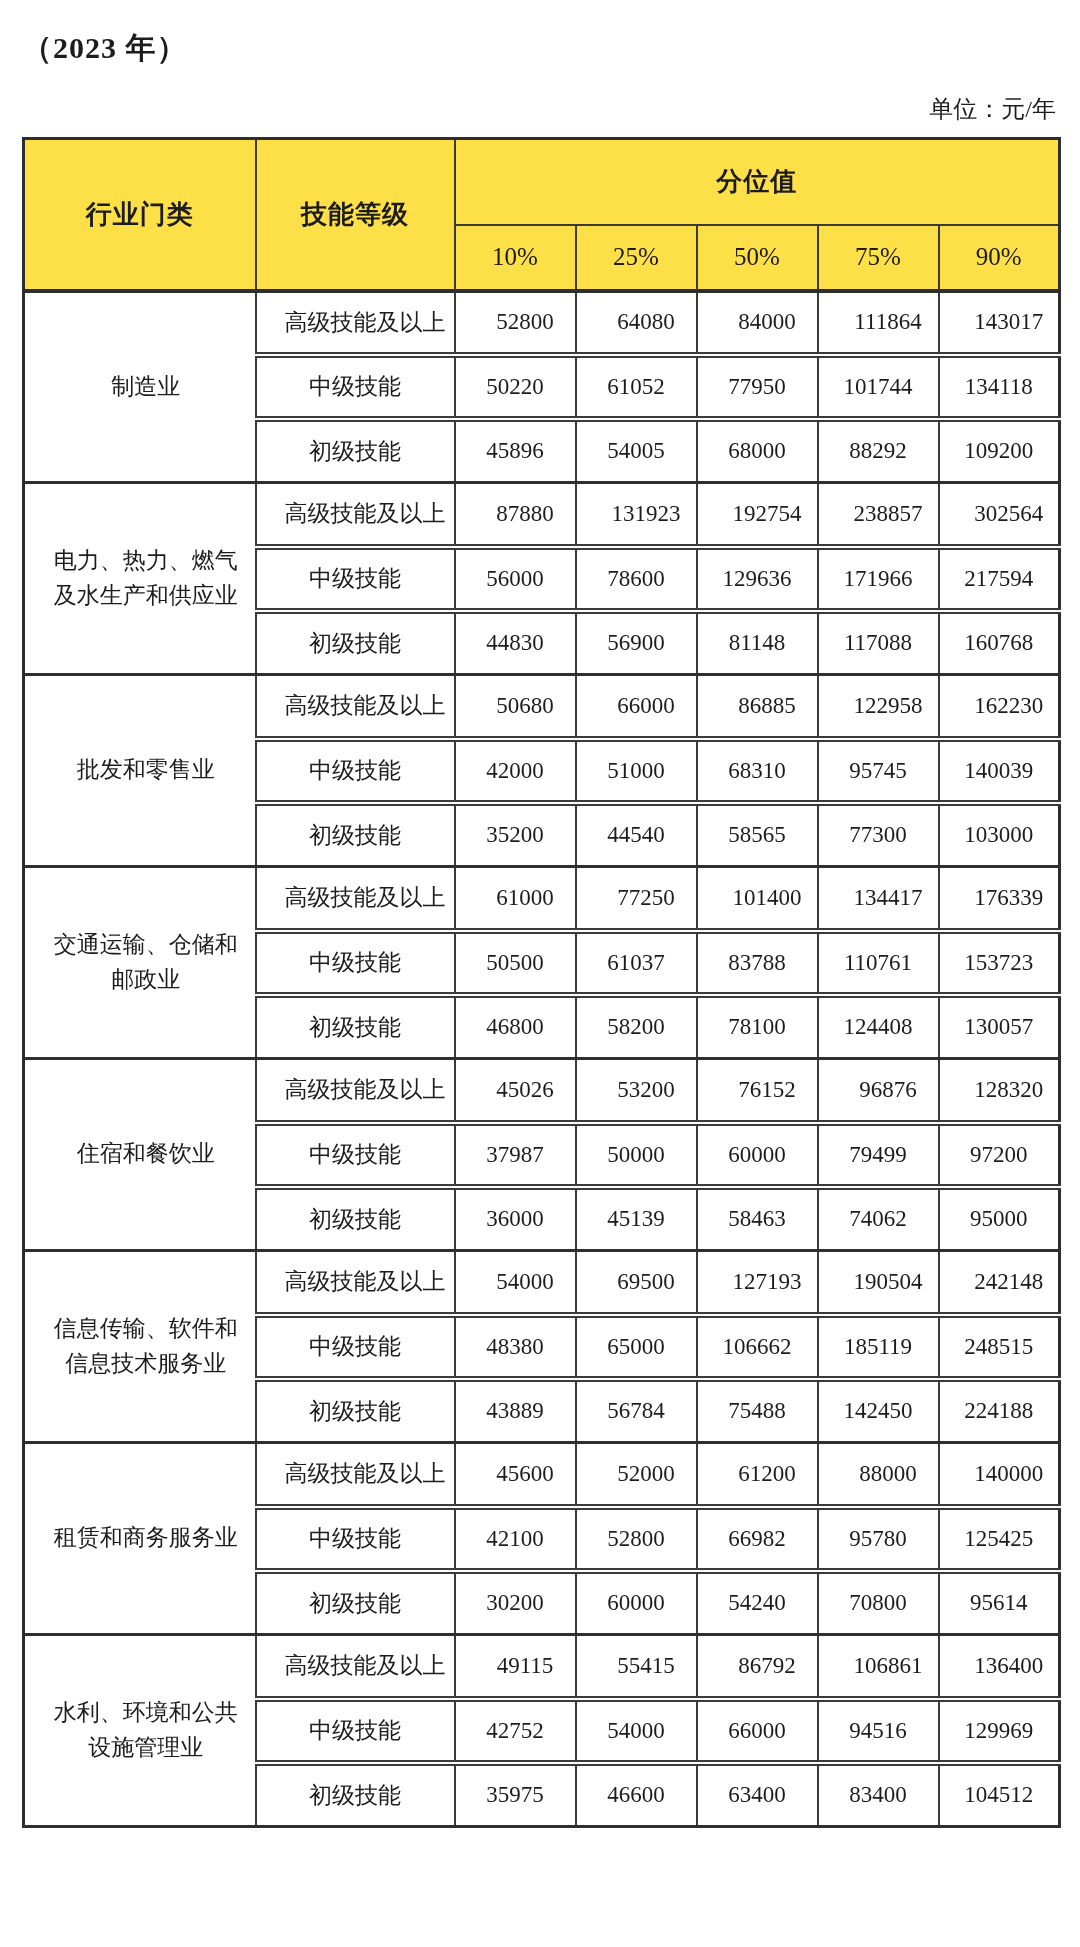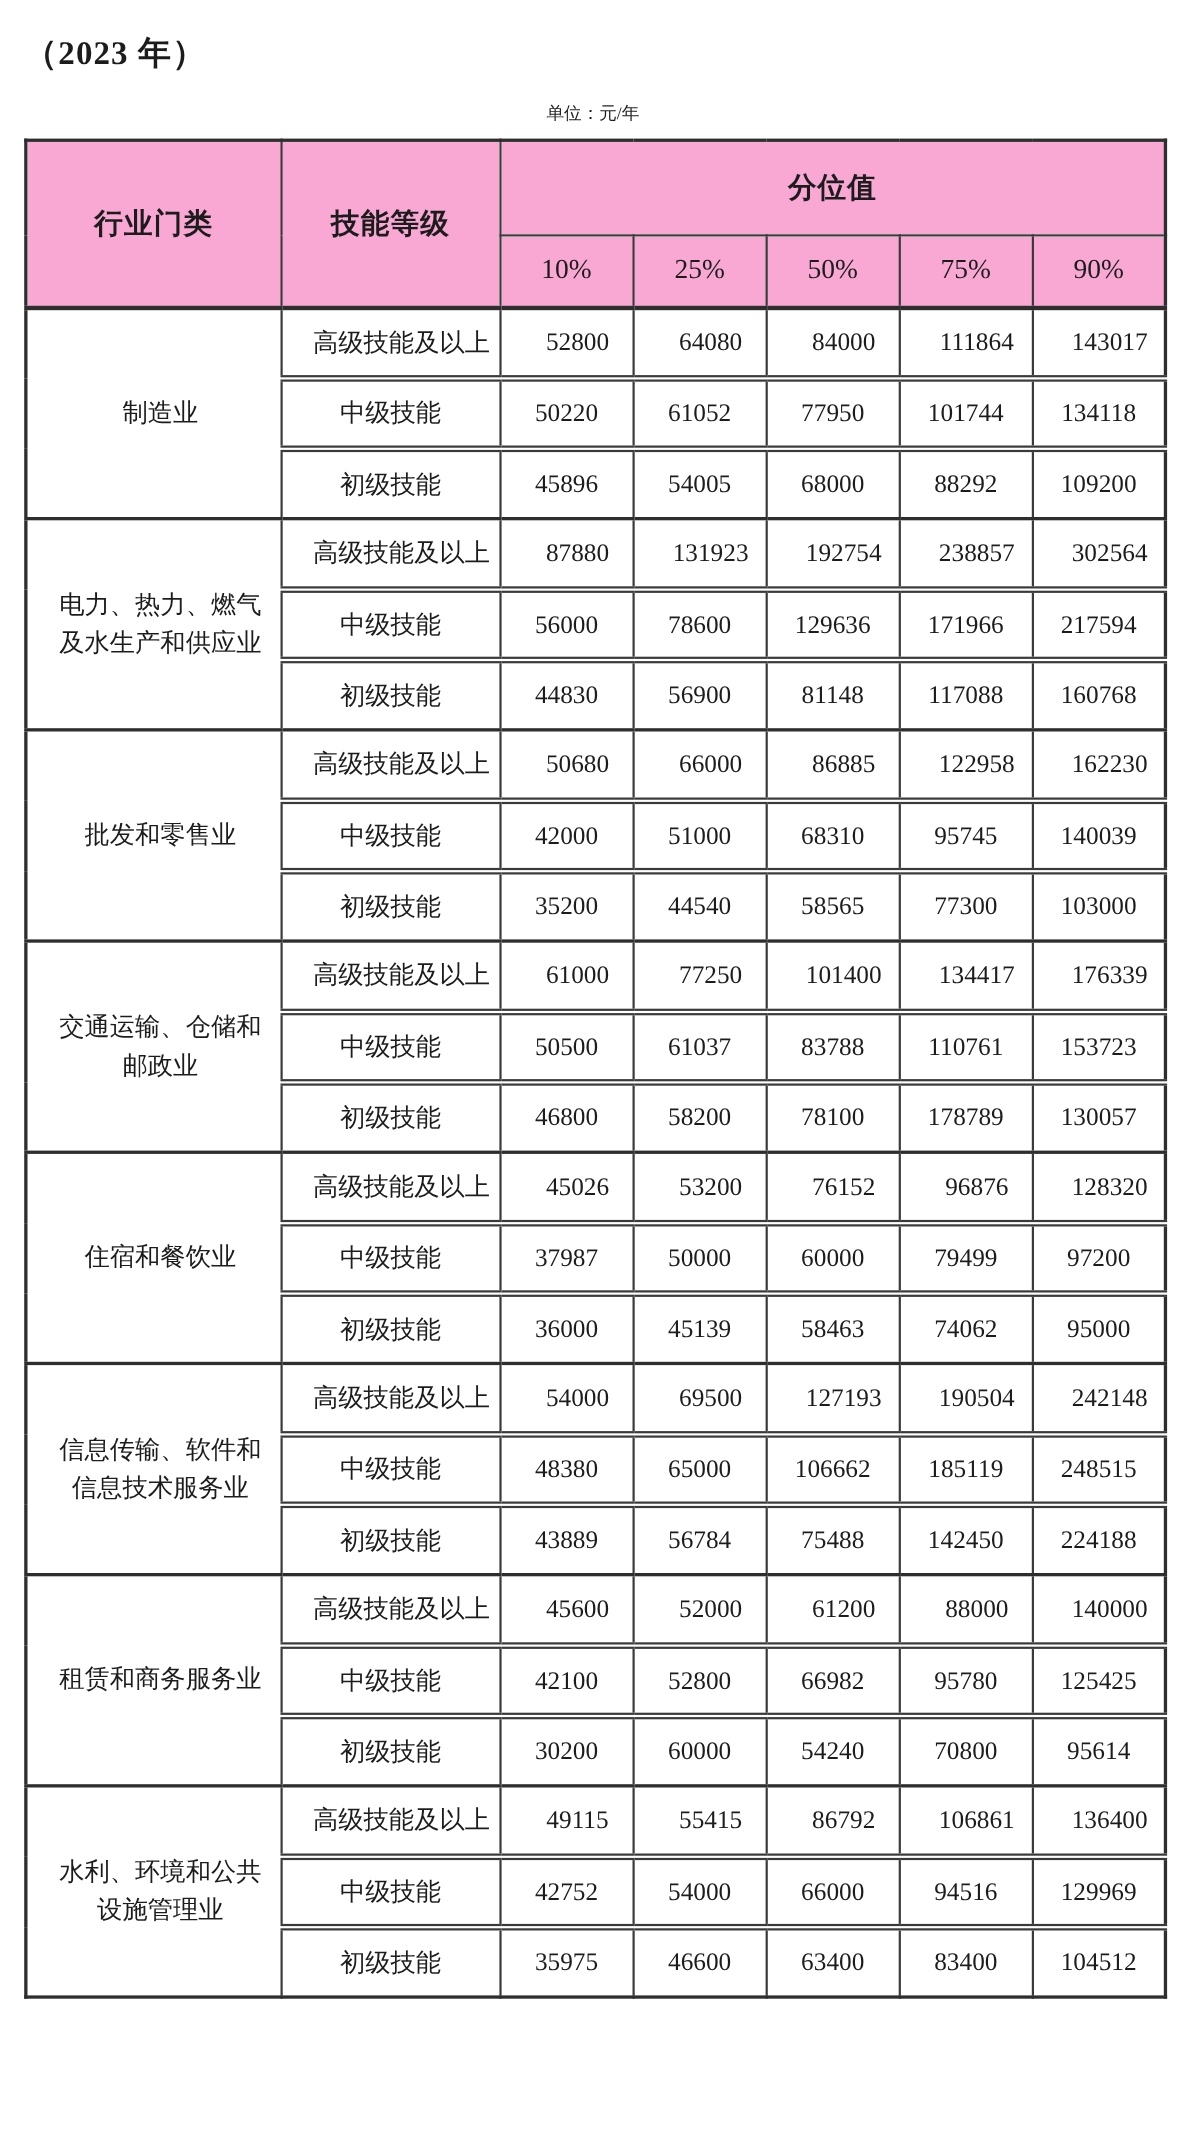--- a/index.html
+++ b/index.html
@@ -24,43 +24,43 @@
     font-family: "Liberation Serif", "DejaVu Serif", serif;
   }
   .subtitle {
     text-align: left;
     font-size: 30px;
     font-weight: bold;
     margin: 28px 0 0 0;
     letter-spacing: 1px;
   }
   .unit {
-    text-align: center;
-    font-size: 16px;
+    text-align: right;
+    font-size: 24px;
     margin: 24px 2px 12px 0;
   }
   table.wage {
     width: 1036px;
     border-collapse: collapse;
     table-layout: fixed;
     border: 3px solid #2e2e2e;
   }
   col.c-industry { width: 232px; }
   col.c-skill    { width: 199px; }
   col.c-val      { width: 121px; }
 
   th, td {
     border: 2px solid #3a3a3a;
     text-align: center;
     vertical-align: middle;
     padding: 0;
     overflow: hidden;
   }
   thead th {
-    background: #f9a8d4;
+    background: #fde047;
     font-weight: bold;
   }
   thead tr.top-row { height: 86px; }
   thead tr.pct-row { height: 66px; }
   th.industry-h, th.skill-h, th.pct-group {
     font-family: "Liberation Sans", "DejaVu Sans", sans-serif;
     font-size: 26px;
     letter-spacing: 1px;
   }
   thead tr.pct-row th.pct {
@@ -208,21 +208,21 @@
           <td class="val">61037</td>
           <td class="val">83788</td>
           <td class="val">110761</td>
           <td class="val">153723</td>
         </tr>
         <tr class="group-inner">
           <td class="skill">初级技能</td>
           <td class="val">46800</td>
           <td class="val">58200</td>
           <td class="val">78100</td>
-          <td class="val">178789</td>
+          <td class="val">124408</td>
           <td class="val">130057</td>
         </tr>
         <tr class="group-start">
           <td class="industry" rowspan="3">住宿和餐饮业</td>
           <td class="skill">高级技能及以上</td>
           <td class="val">45026</td>
           <td class="val">53200</td>
           <td class="val">76152</td>
           <td class="val">96876</td>
           <td class="val">128320</td>

